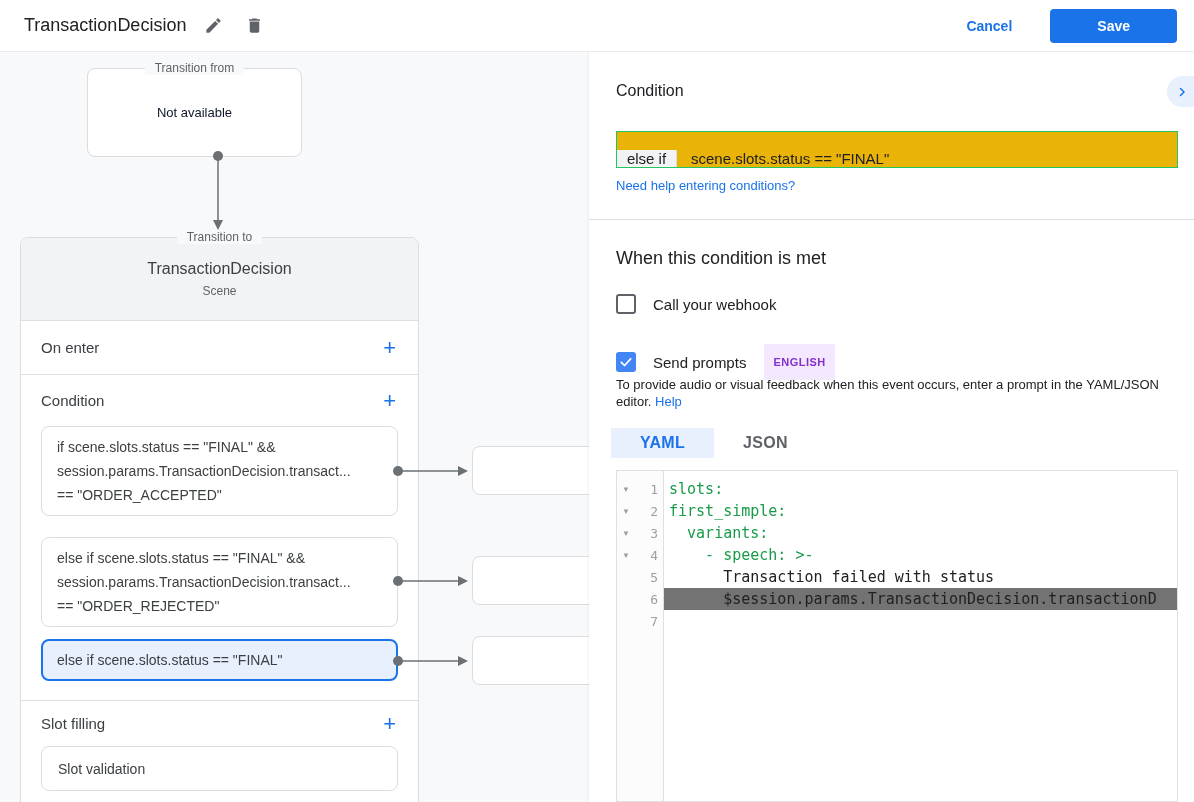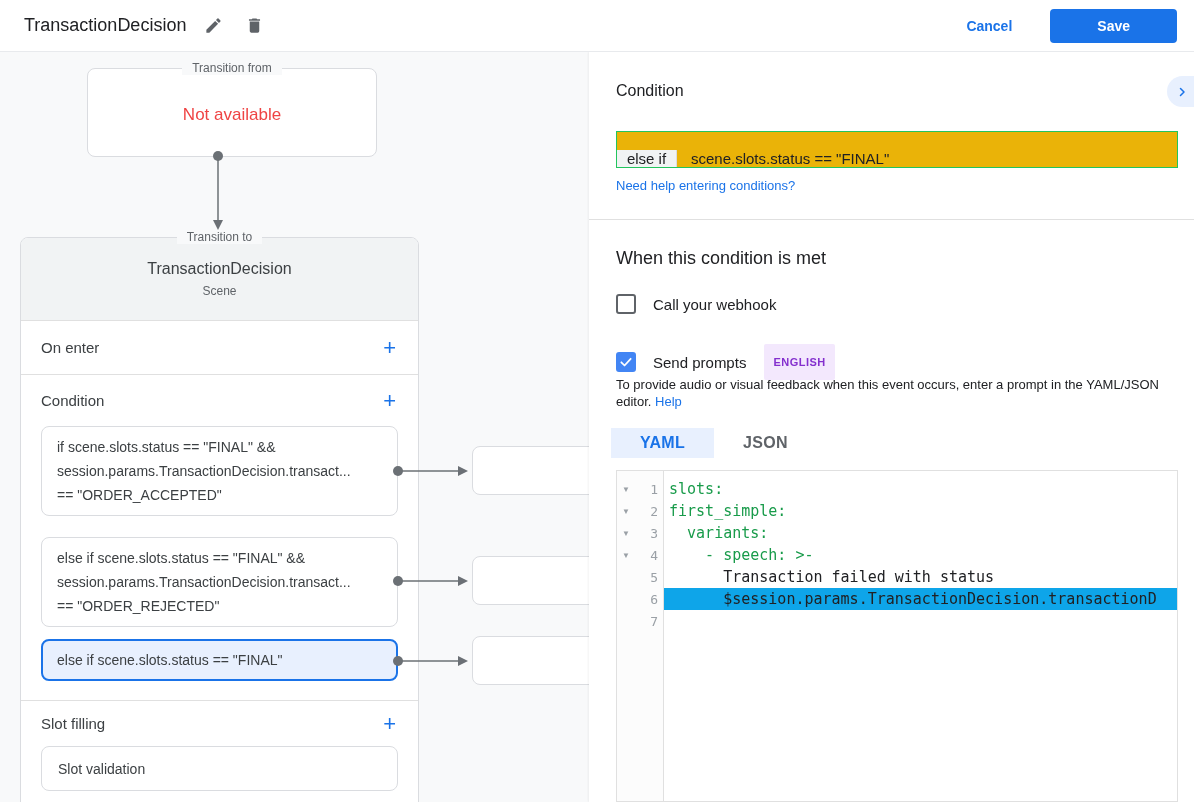--- a/index.html
+++ b/index.html
@@ -15,25 +15,25 @@
               display:flex; align-items:center; }
   .topbar-actions { margin-left:auto; display:flex; align-items:center; margin-right:17px; }
   .cancel-btn { background:none; border:none; color:#1a73e8; font-weight:bold; font-size:14px;
                 cursor:pointer; padding:8px 16px; margin-right:22px; font-family:inherit; }
   .save-btn { background:#1a73e8; color:#fff; border:none; border-radius:4px; font-weight:bold;
               font-size:14px; padding:9px 47px; cursor:pointer; font-family:inherit; }
 
   
   .canvas { position:absolute; left:0; top:52px; width:1194px; height:750px; background:#f8f9fa; }
 
-  .from-box { position:absolute; left:87px; top:16px; width:290px; height:89px; background:#fff;
+  .from-box { position:absolute; left:87px; top:16px; width:215px; height:89px; background:#fff;
               border:1px solid #dadce0; border-radius:8px; }
   .legend { position:absolute; top:-8px; left:0; right:0; text-align:center; font-size:12px; color:#5f6368; }
   .legend span { background:#f8f9fa; padding:0 10px; }
-  .from-box-value { position:absolute; left:0; right:0; top:36px; text-align:center; font-size:17px; color:#ef4444; }
+  .from-box-value { position:absolute; left:0; right:0; top:36px; text-align:center; font-size:13px; color:#0f172a; }
 
   .flow-svg { position:absolute; left:0; top:0; width:1194px; height:750px; pointer-events:none; z-index:5; }
 
   
   .to-card { position:absolute; left:20px; top:185px; width:399px; height:600px; background:#fff;
              border:1px solid #dadce0; border-radius:8px 8px 0 0; }
   .to-header { height:83px; background:#f1f3f4; border-bottom:1px solid #e0e0e0; border-radius:7px 7px 0 0;
                text-align:center; padding-top:22px; }
   .to-title { font-size:16px; color:#3c4043; }
   .to-subtitle { font-size:12px; color:#5f6368; margin-top:6px; }
@@ -98,21 +98,21 @@
             background:#fff; display:flex; overflow:hidden; }
   .gutter { width:47px; background:#fcfcfc; border-right:1px solid #e0e0e0; padding-top:7px; flex:none; }
   .gut-row { height:22px; display:flex; align-items:center; }
   .fold { width:18px; text-align:center; font-size:8px; color:#9aa0a6; cursor:pointer; }
   .lnum { flex:1; text-align:right; padding-right:5px; font-family:"DejaVu Sans Mono", monospace;
           font-size:13px; color:#9aa0a6; }
   .code { flex:1; padding-top:7px; font-family:"DejaVu Sans Mono", monospace; font-size:15px;
           overflow:hidden; cursor:text; }
   .code-row { height:22px; line-height:22px; white-space:pre; padding-left:5px; color:#202124; }
   .code-row.key { color:#189b4a; }
-  .code-row.hl { background:#0ea5e9; }
+  .code-row.hl { background:#737373; }
 
   svg { display:block; }
 </style>
 </head>
 <body>
 
 <div id="app">
 
   <div class="topbar">
     <div class="topbar-title">TransactionDecision</div>

